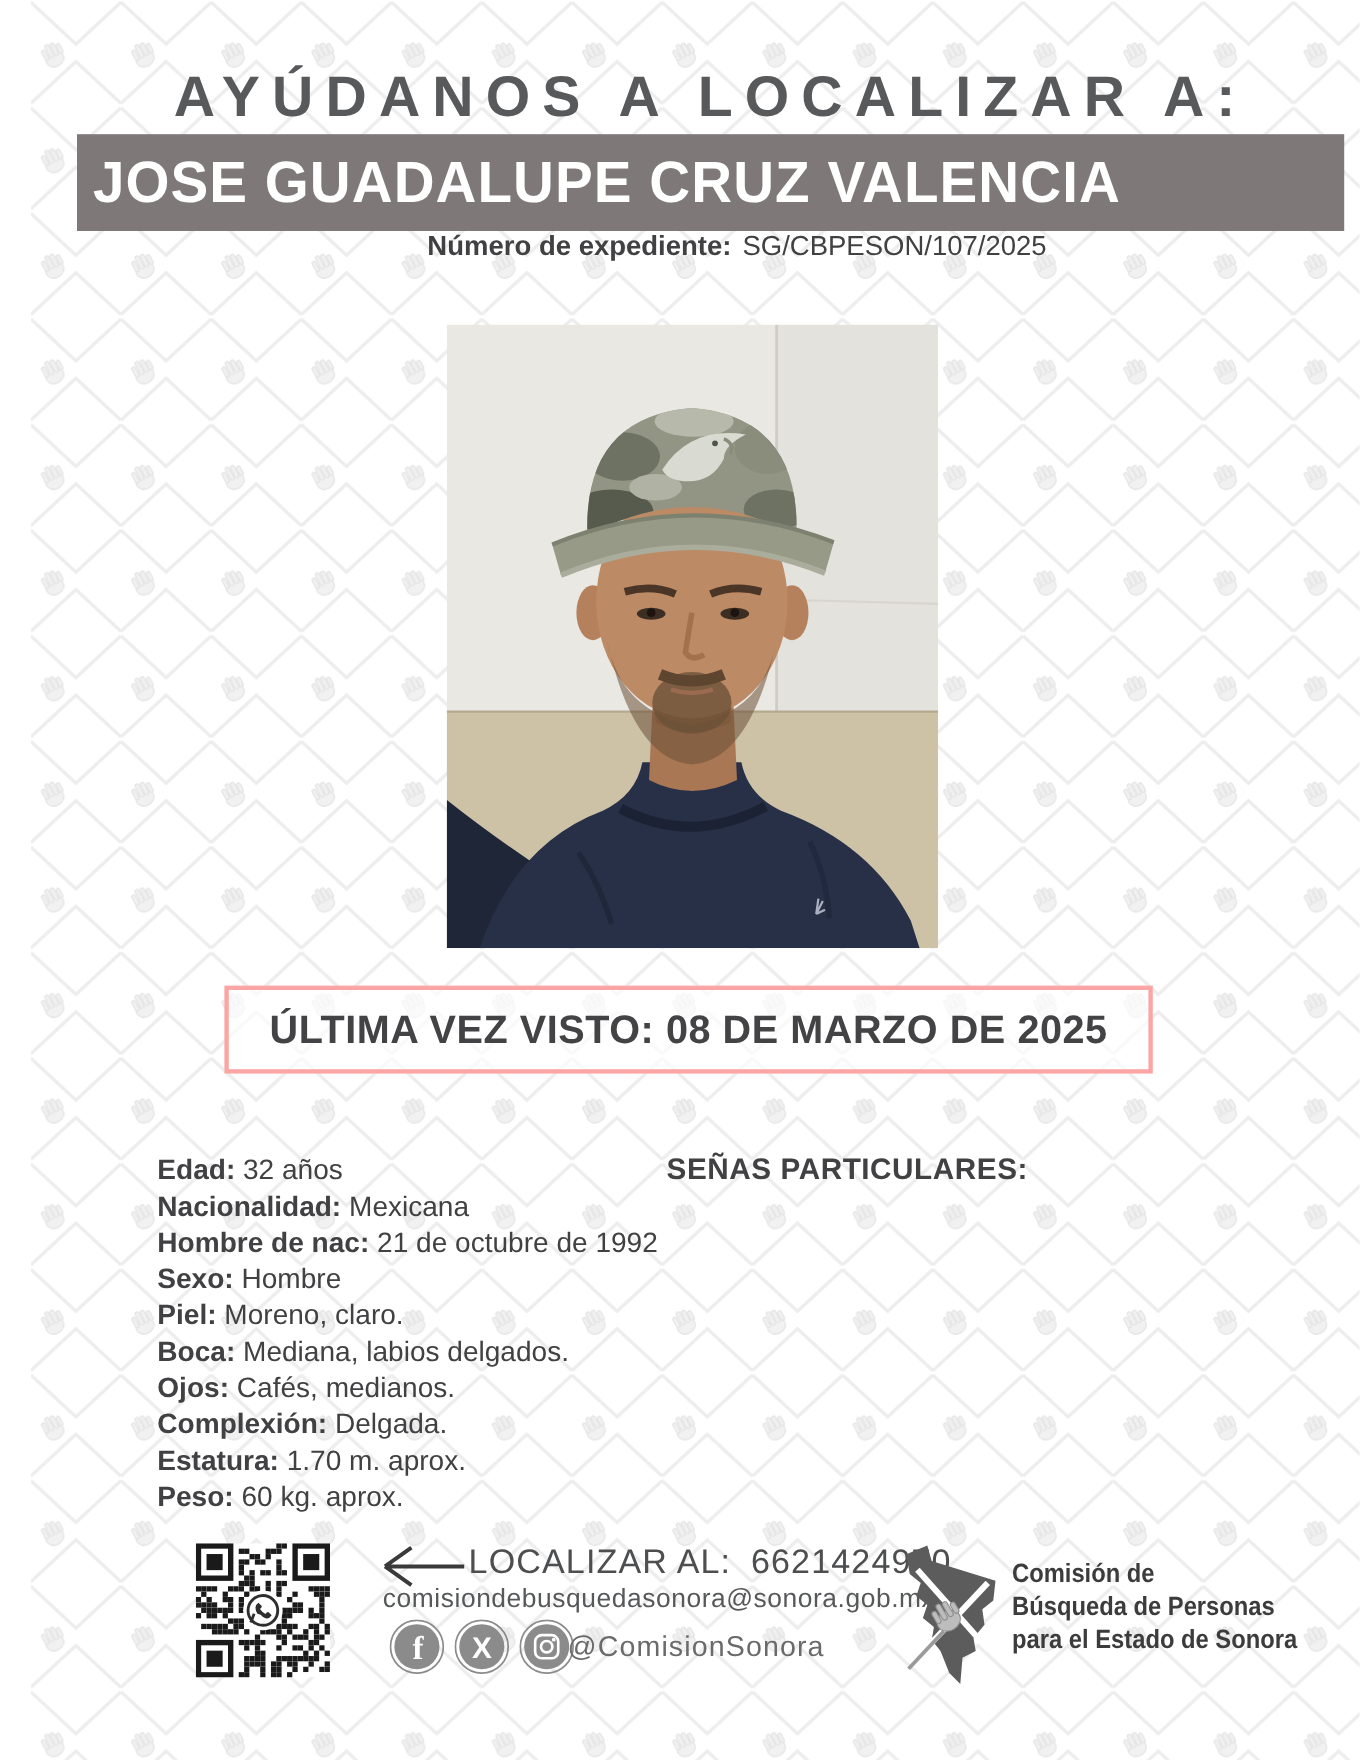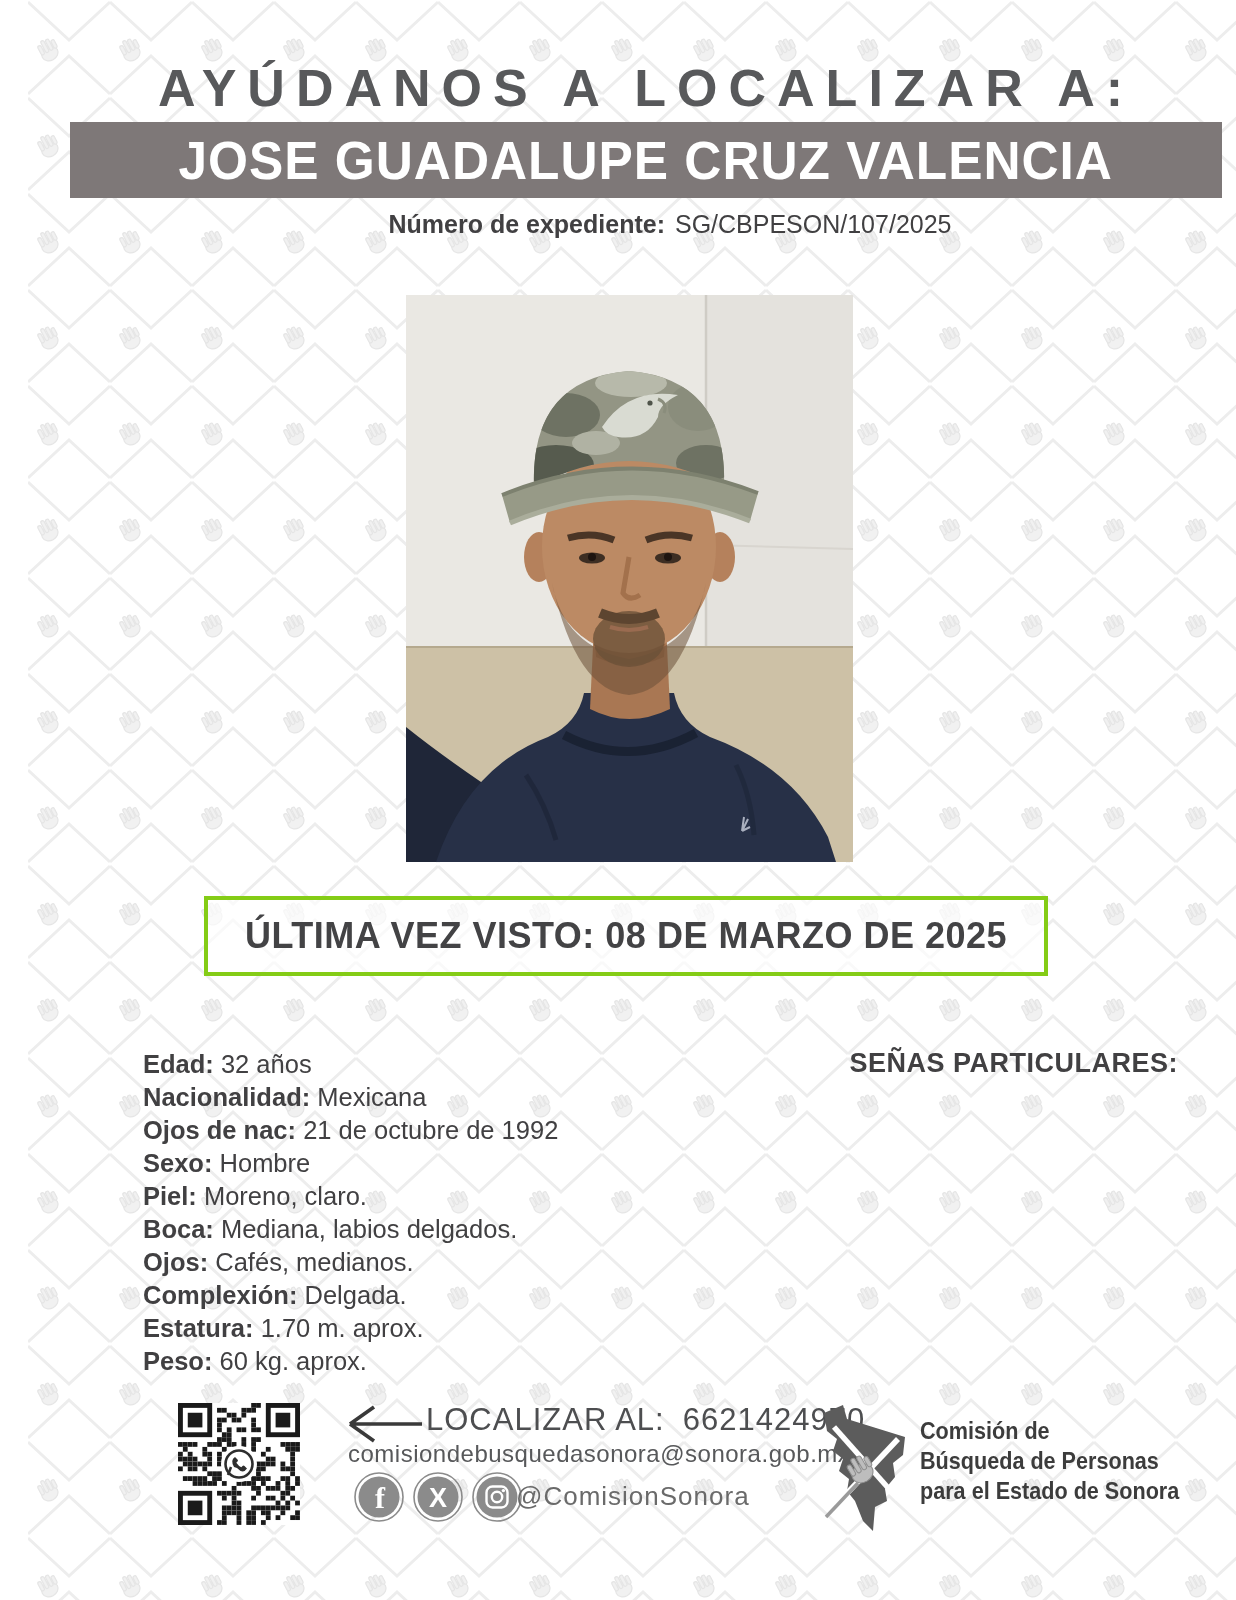--- a/index.html
+++ b/index.html
@@ -8,55 +8,55 @@
     background:#ffffff;font-family:"Liberation Sans",sans-serif;color:#414042;margin-left:28px;
   }
   .watermark{position:absolute;inset:0;z-index:0;}
   .content{position:absolute;inset:0;z-index:1;}
 
   .main-title{
     position:absolute;top:58px;left:0;width:100%;margin:0;text-align:center;
     font-size:52px;font-weight:bold;letter-spacing:11px;color:var(--title-color,#58595b);
   }
   .name-banner{
-    position:absolute;top:122px;left:42px;width:1152px;height:76px;
-    background:var(--banner-color,#7e7878);display:flex;align-items:center;justify-content:center;
+    position:absolute;top:122px;left:42px;width:1152px;height:88px;
+    background:var(--banner-color,#7e7878);display:flex;align-items:center;justify-content:flex-start;
   }
   .name-banner span{
     color:#ffffff;font-size:53px;font-weight:bold;letter-spacing:1px;white-space:nowrap;
     transform:scaleX(.97);
   }
   .case-line{
     position:absolute;top:210px;left:0;width:100%;text-align:center;font-size:25px;color:#414042;padding-left:24px;
   }
   .case-line .lbl{font-weight:bold;margin-right:10px;}
 
   .photo-frame{
     position:absolute;top:295px;left:378px;width:447px;height:567px;overflow:hidden;
   }
 
   .last-seen-box{
     position:absolute;top:896px;left:176px;width:836px;height:72px;
-    border:4px solid #84cc16;background:rgba(255,255,255,.65);
+    border:4px solid #fca5a5;background:rgba(255,255,255,.65);
     display:flex;align-items:center;justify-content:center;
   }
   .last-seen-box span{
     font-size:36px;font-weight:bold;color:#434345;letter-spacing:.5px;white-space:nowrap;
   }
 
   .location-line{position:absolute;top:980px;left:115px;font-size:27px;color:#414042;}
   .location-line .lbl{font-weight:bold;margin-right:12px;}
 
   .details-list{position:absolute;top:1048px;left:115px;width:470px;}
   .detail-row{font-size:25.5px;line-height:33px;color:#414042;white-space:nowrap;}
   .detail-row .lbl{font-weight:bold;}
 
   .senas{position:absolute;top:1048px;left:578px;width:572px;}
   .senas h2{
-    margin:0 0 8px 0;text-align:right;font-size:27px;font-weight:bold;color:#414042;letter-spacing:.5px;
+    margin:0 0 8px 0;text-align:left;font-size:27px;font-weight:bold;color:#414042;letter-spacing:.5px;
   }
   .senas p{margin:0;font-size:21.5px;line-height:29px;color:#414042;}
 
   .qr{position:absolute;top:1403px;left:150px;}
   .arrow-icon{position:absolute;top:1404px;left:314px;}
   .reports-line{
     position:absolute;top:1402px;left:398px;font-size:31px;color:#4d4e50;letter-spacing:1px;white-space:nowrap;
   }
   .reports-line .phone{margin-left:18px;}
   .email-line{position:absolute;top:1440px;left:320px;font-size:24px;color:#57585a;letter-spacing:.5px;}
@@ -172,21 +172,21 @@
       </svg>
     </div>
 
     <div class="last-seen-box">
       <span>ÚLTIMA VEZ VISTO: 08 DE MARZO DE 2025</span>
     </div>
 
     <div class="details-list" id="details-list">
         <div class="detail-row"><span class="lbl">Edad: </span><span>32 años</span></div>
         <div class="detail-row"><span class="lbl">Nacionalidad: </span><span>Mexicana</span></div>
-        <div class="detail-row"><span class="lbl">Ojos de nac: </span><span>21 de octubre de 1992</span></div>
+        <div class="detail-row"><span class="lbl">Hombre de nac: </span><span>21 de octubre de 1992</span></div>
         <div class="detail-row"><span class="lbl">Sexo: </span><span>Hombre</span></div>
         <div class="detail-row"><span class="lbl">Piel: </span><span>Moreno, claro.</span></div>
         <div class="detail-row"><span class="lbl">Boca: </span><span>Mediana, labios delgados.</span></div>
         <div class="detail-row"><span class="lbl">Ojos: </span><span>Cafés, medianos.</span></div>
         <div class="detail-row"><span class="lbl">Complexión: </span><span>Delgada.</span></div>
         <div class="detail-row"><span class="lbl">Estatura: </span><span>1.70 m. aprox.</span></div>
         <div class="detail-row"><span class="lbl">Peso: </span><span>60 kg. aprox.</span></div>
       </div>
 
     <div class="senas">

